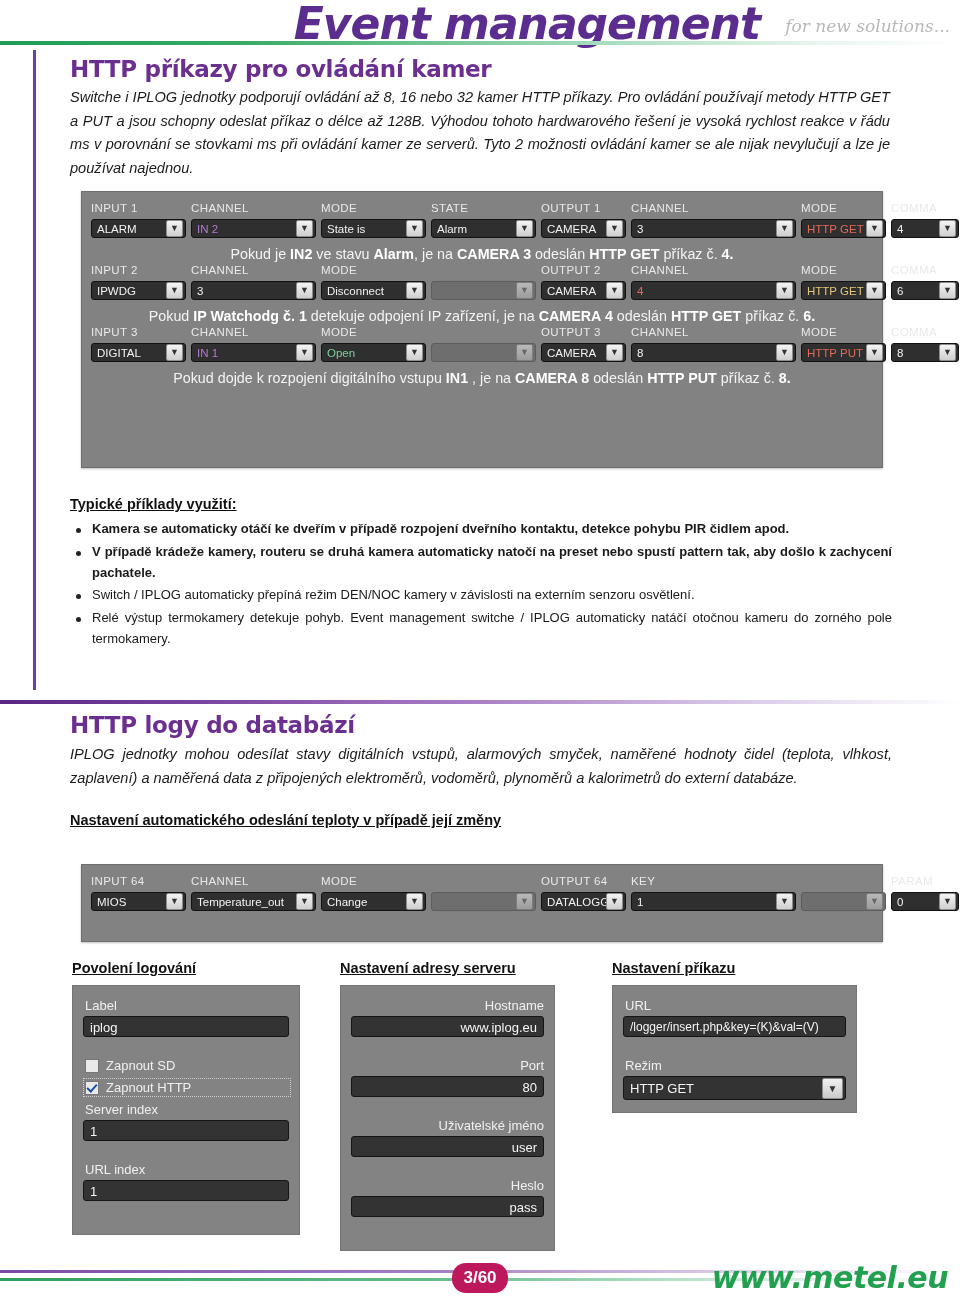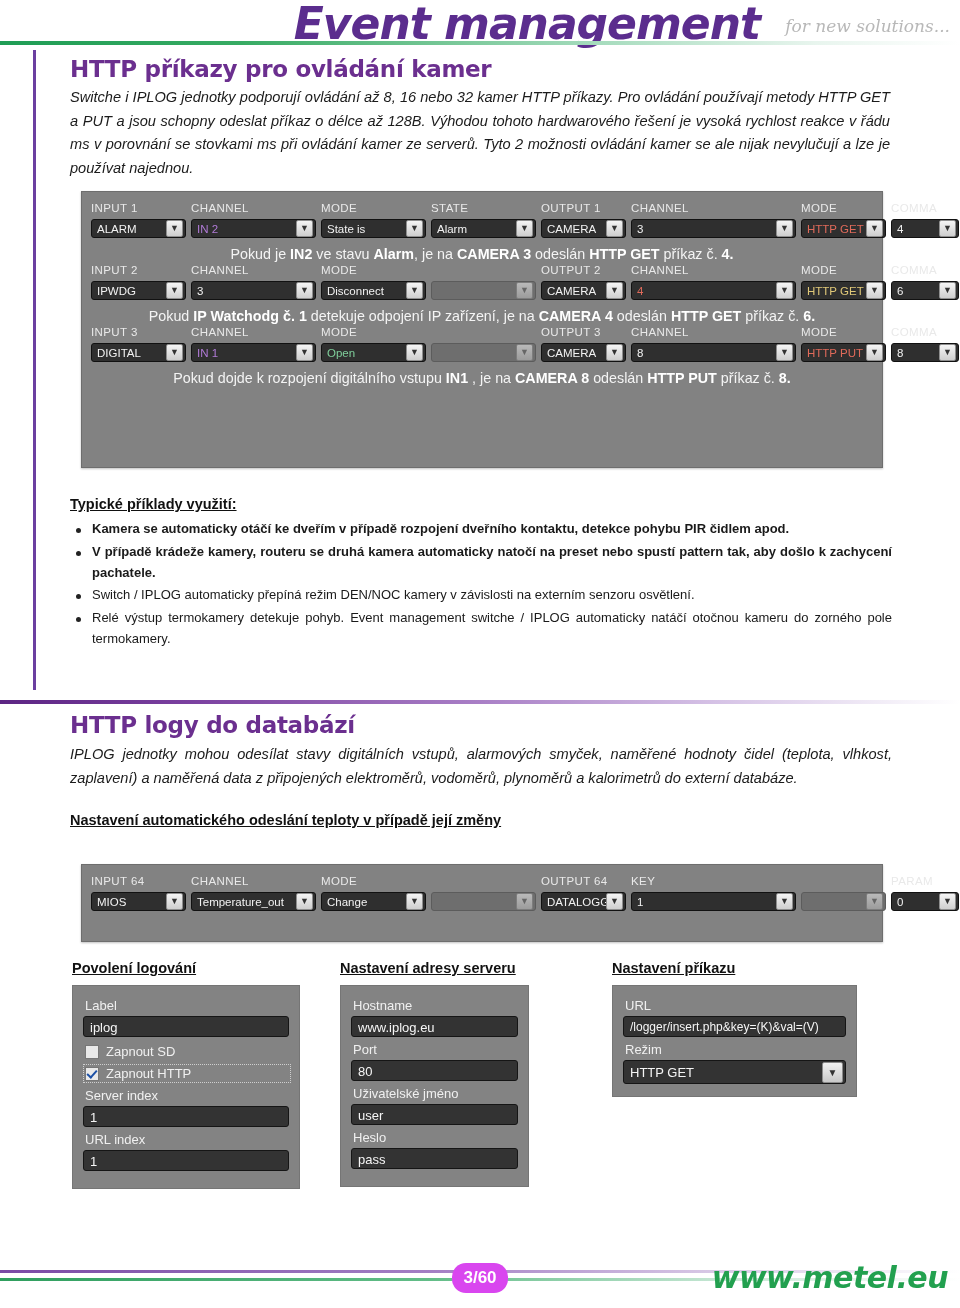--- a/index.html
+++ b/index.html
@@ -119,21 +119,21 @@
   .form-col{position:absolute;}
   .form-col .title{margin:0 0 9px 0;}
   .form-panel{
     background:#838383;border:1px solid #757575;
     padding:9px 10px 12px 10px;box-sizing:border-box;
   }
   .fl{font-size:13px;color:#f0f0f0;margin:3px 0 3px 2px;}
   .fi{
     background:#333333;border:1px solid #151515;border-radius:3px;
     height:21px;line-height:21px;padding:0 6px;box-sizing:border-box;
-    font-size:13px;color:#f5f5f5;margin-bottom:5px;white-space:nowrap;overflow:hidden;
+    font-size:13px;color:#f5f5f5;margin-bottom:21px;white-space:nowrap;overflow:hidden;
   }
   .fi.small{font-size:12px;}
   .chkline{display:flex;align-items:center;margin:7px 0 7px 2px;}
   .chkline .box{
     width:12px;height:12px;background:#e9e9e9;border:1px solid #777;
     margin-right:7px;flex:0 0 12px;position:relative;
   }
   .chkline .box.checked::after{
     content:"";position:absolute;left:3px;top:0px;width:4px;height:8px;
     border:solid #1b4fa5;border-width:0 2px 2px 0;transform:rotate(42deg);
@@ -147,37 +147,37 @@
   .fselect .v{flex:1;padding-left:6px;font-size:13px;color:#f5f5f5;}
   .fselect .a{
     width:19px;height:19px;margin-right:2px;flex:0 0 19px;
     background:linear-gradient(#f2f2f2,#c9c9c9);border:1px solid #8b8b8b;border-radius:2px;
     display:flex;align-items:center;justify-content:center;font-size:10px;color:#333;
   }
 
   #col1{left:72px;top:960px;width:272px;}
   #col1 .form-panel{width:228px;}
   #col2{left:340px;top:960px;width:215px;}
-  #col2 .form-panel{width:189px;}
+  #col2 .form-panel{width:215px;text-align:right;}
   #col3{left:612px;top:960px;width:245px;}
   #col3 .form-panel{width:245px;}
 
   
   .footer{position:absolute;left:0;top:1262px;width:960px;height:46px;}
   .f-line-p{
     position:absolute;left:0;top:8px;width:960px;height:3px;
     background:linear-gradient(to right,#7a4aa5 0%,#a37fc4 45%,#d9cae6 75%,#ffffff 100%);
   }
   .f-line-g{
     position:absolute;left:0;top:16px;width:960px;height:3px;
     background:linear-gradient(to right,#2f9e5e 0%,#63bd88 45%,#c5e6d3 75%,#ffffff 100%);
   }
   .f-badge{
     position:absolute;left:452px;top:1px;width:56px;height:30px;
-    background:#d946ef;border-radius:14px;color:#fff;
+    background:#be185d;border-radius:14px;color:#fff;
     font-size:17px;font-weight:bold;display:flex;align-items:center;justify-content:center;
   }
   .f-url{
     position:absolute;right:12px;top:-2px;
     font-size:30px;font-weight:bold;font-style:italic;color:#22a04f;
     font-family:"DejaVu Sans", sans-serif;letter-spacing:-0.5px;
   }
 </style>
 </head>
 <body>

